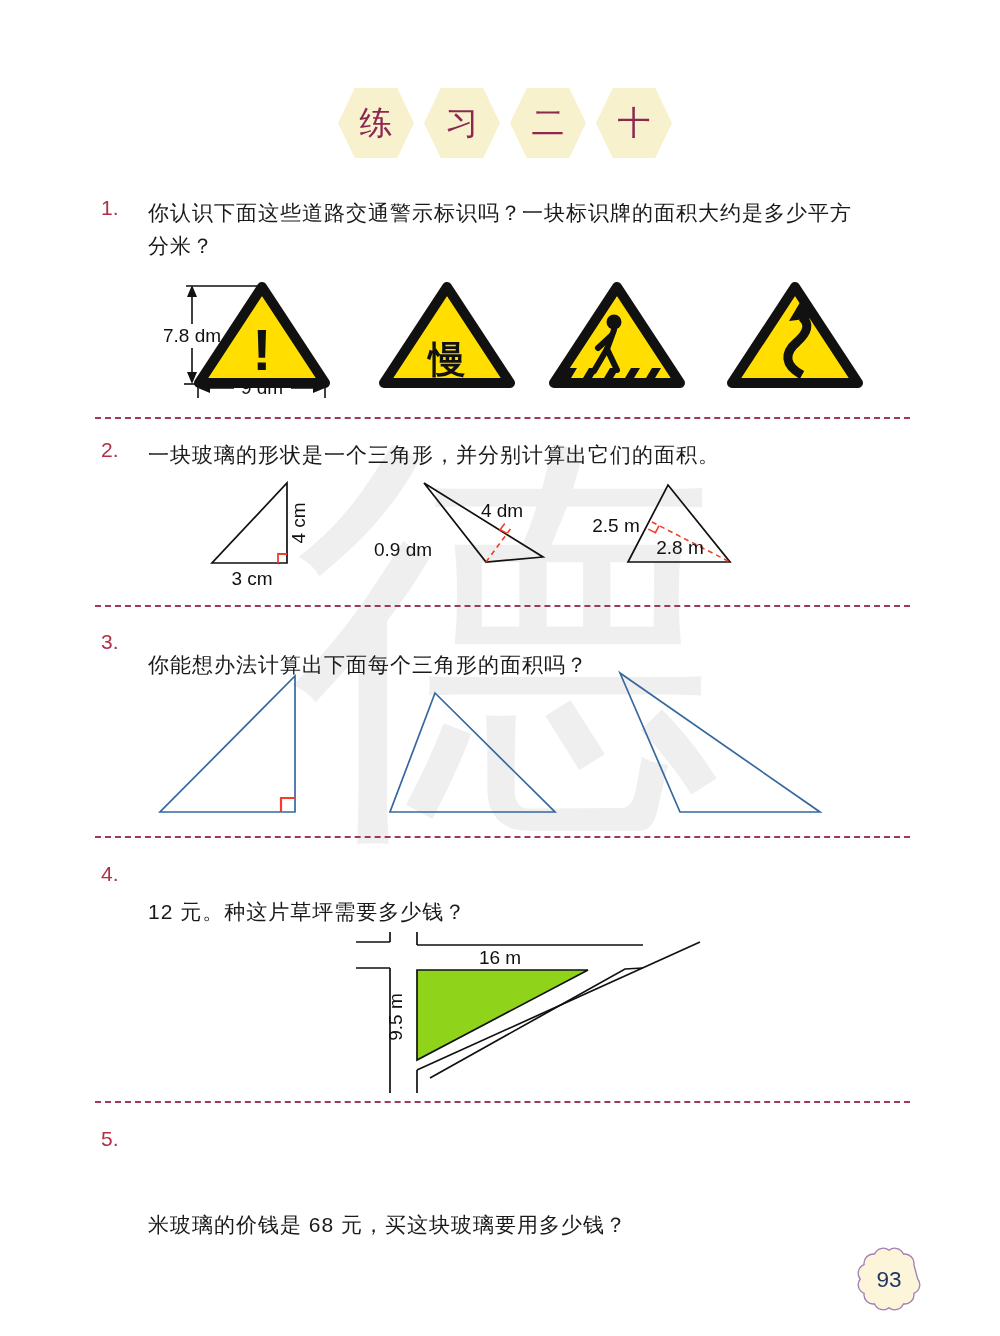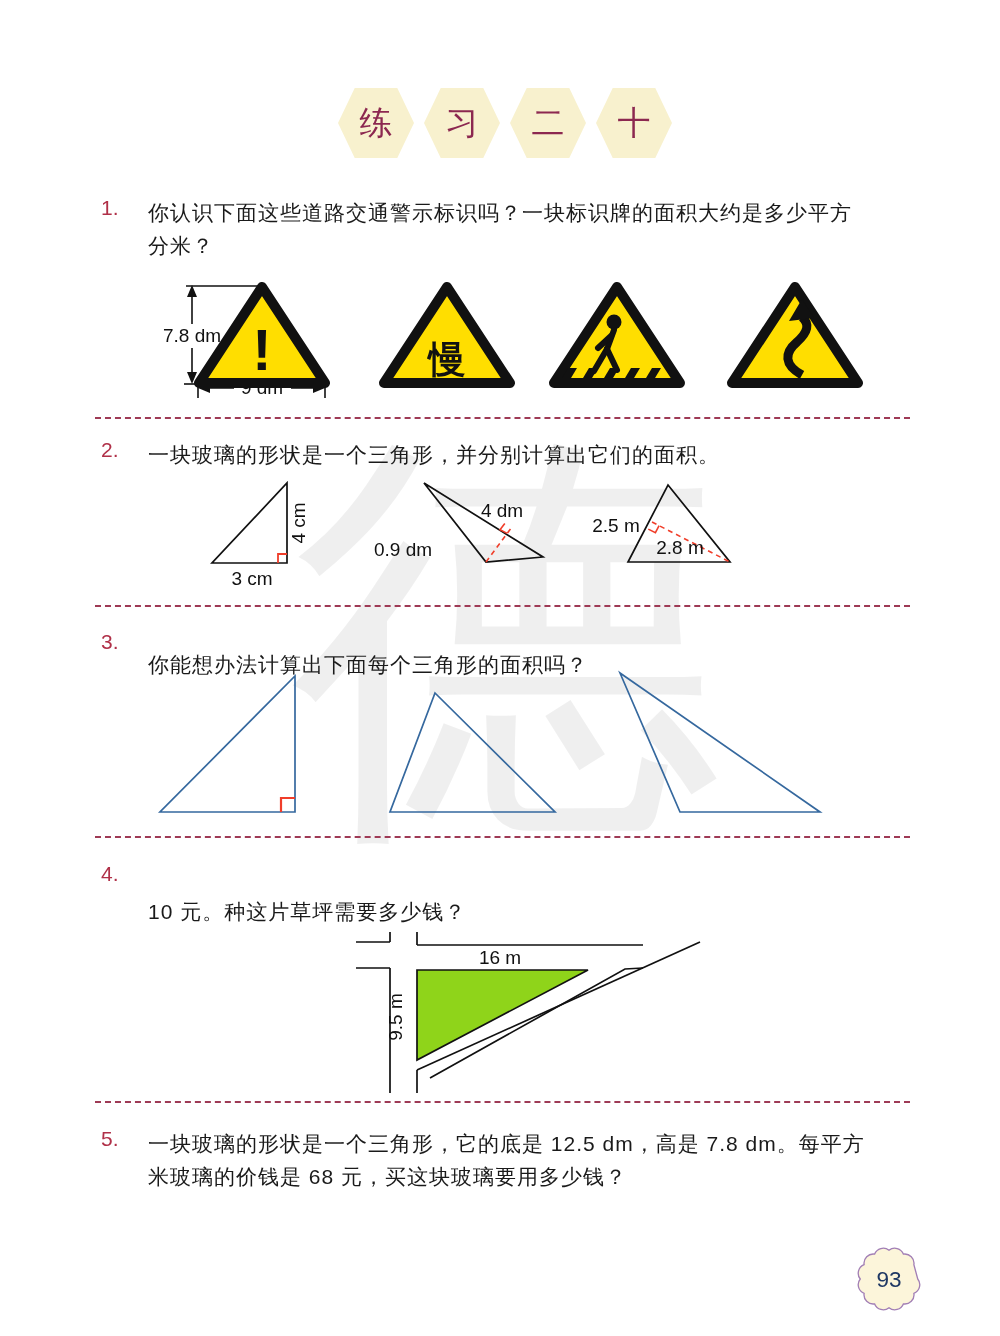--- a/index.html
+++ b/index.html
@@ -150,41 +150,40 @@
       <polygon points="145,10 145,146 10,146" fill="none" stroke="#35689e" stroke-width="1.7"></polygon>
       <path d="M 131,146 V 132 H 145" stroke="#f03e2a" stroke-width="2.2" fill="none"></path>
     </g>
     <polygon points="285,27 405,146 240,146" fill="none" stroke="#35689e" stroke-width="1.7"></polygon>
     <polygon points="470,7 670,146 530,146" fill="none" stroke="#35689e" stroke-width="1.7"></polygon>
   </svg>
 
   <div class="divider" style="top:836px"></div>
 
   <div class="pnum" style="top:862px">4.</div>
-  <div class="ptext" style="top:895px">10 元。种这片草坪需要多少钱？</div>
+  <div class="ptext" style="top:895px">12 元。种这片草坪需要多少钱？</div>
 
   <svg class="layer" style="left:340px;top:925px" width="390" height="175" viewBox="0 0 390 175">
     <g stroke="#111" stroke-width="1.7" fill="none">
       <path d="M 16,17 H 50 M 50,17 V 7"></path>
       <path d="M 16,43 H 50 M 50,43 V 168"></path>
       <path d="M 77,7 V 20 M 77,20 H 303"></path>
       <path d="M 77,145 V 168"></path>
       <path d="M 90,153 L 285,44 L 303,43"></path>
       <path d="M 77,145 L 360,17"></path>
     </g>
     <polygon points="77,45 248,45 77,135" fill="#8fd41a" stroke="#111" stroke-width="1.7"></polygon>
     <text x="160" y="39" font-size="19" text-anchor="middle" fill="#111">16 m</text>
     <text x="62" y="92" font-size="19" text-anchor="middle" fill="#111" transform="rotate(-90 62 92)">9.5 m</text>
   </svg>
 
   <div class="divider" style="top:1101px"></div>
 
   <div class="pnum" style="top:1127px">5.</div>
-  <div class="ptext" style="top:1127px">一块玻璃的形状是一个三角形，它的底是 12.5 dm，高是 7.8 dm。每平方</div>
-  <div class="ptext" style="top:1160px">米玻璃的价钱是 68 元，买这块玻璃要用多少钱？</div>
+  <div class="ptext" style="top:1208px">米玻璃的价钱是 68 元，买这块玻璃要用多少钱？</div>
 
   <svg class="layer" id="badge" width="78" height="78" viewBox="0 0 76 76">
     <path d="M66,38 A9 9 0 0 1 62.25,52 A9 9 0 0 1 52,62.25 A9 9 0 0 1 38,66 A9 9 0 0 1 24,62.25
              A9 9 0 0 1 13.75,52 A9 9 0 0 1 10,38 A9 9 0 0 1 13.75,24 A9 9 0 0 1 24,13.75
              A9 9 0 0 1 38,10 A9 9 0 0 1 52,13.75 A9 9 0 0 1 62.25,24 Z" fill="#fcf5da" stroke="#a27fb5" stroke-width="1.3"></path>
     <text x="38" y="46" font-size="22" text-anchor="middle" fill="#1f3864" font-family="DejaVu Serif, serif">93</text>
   </svg>
 
 </div>
 

